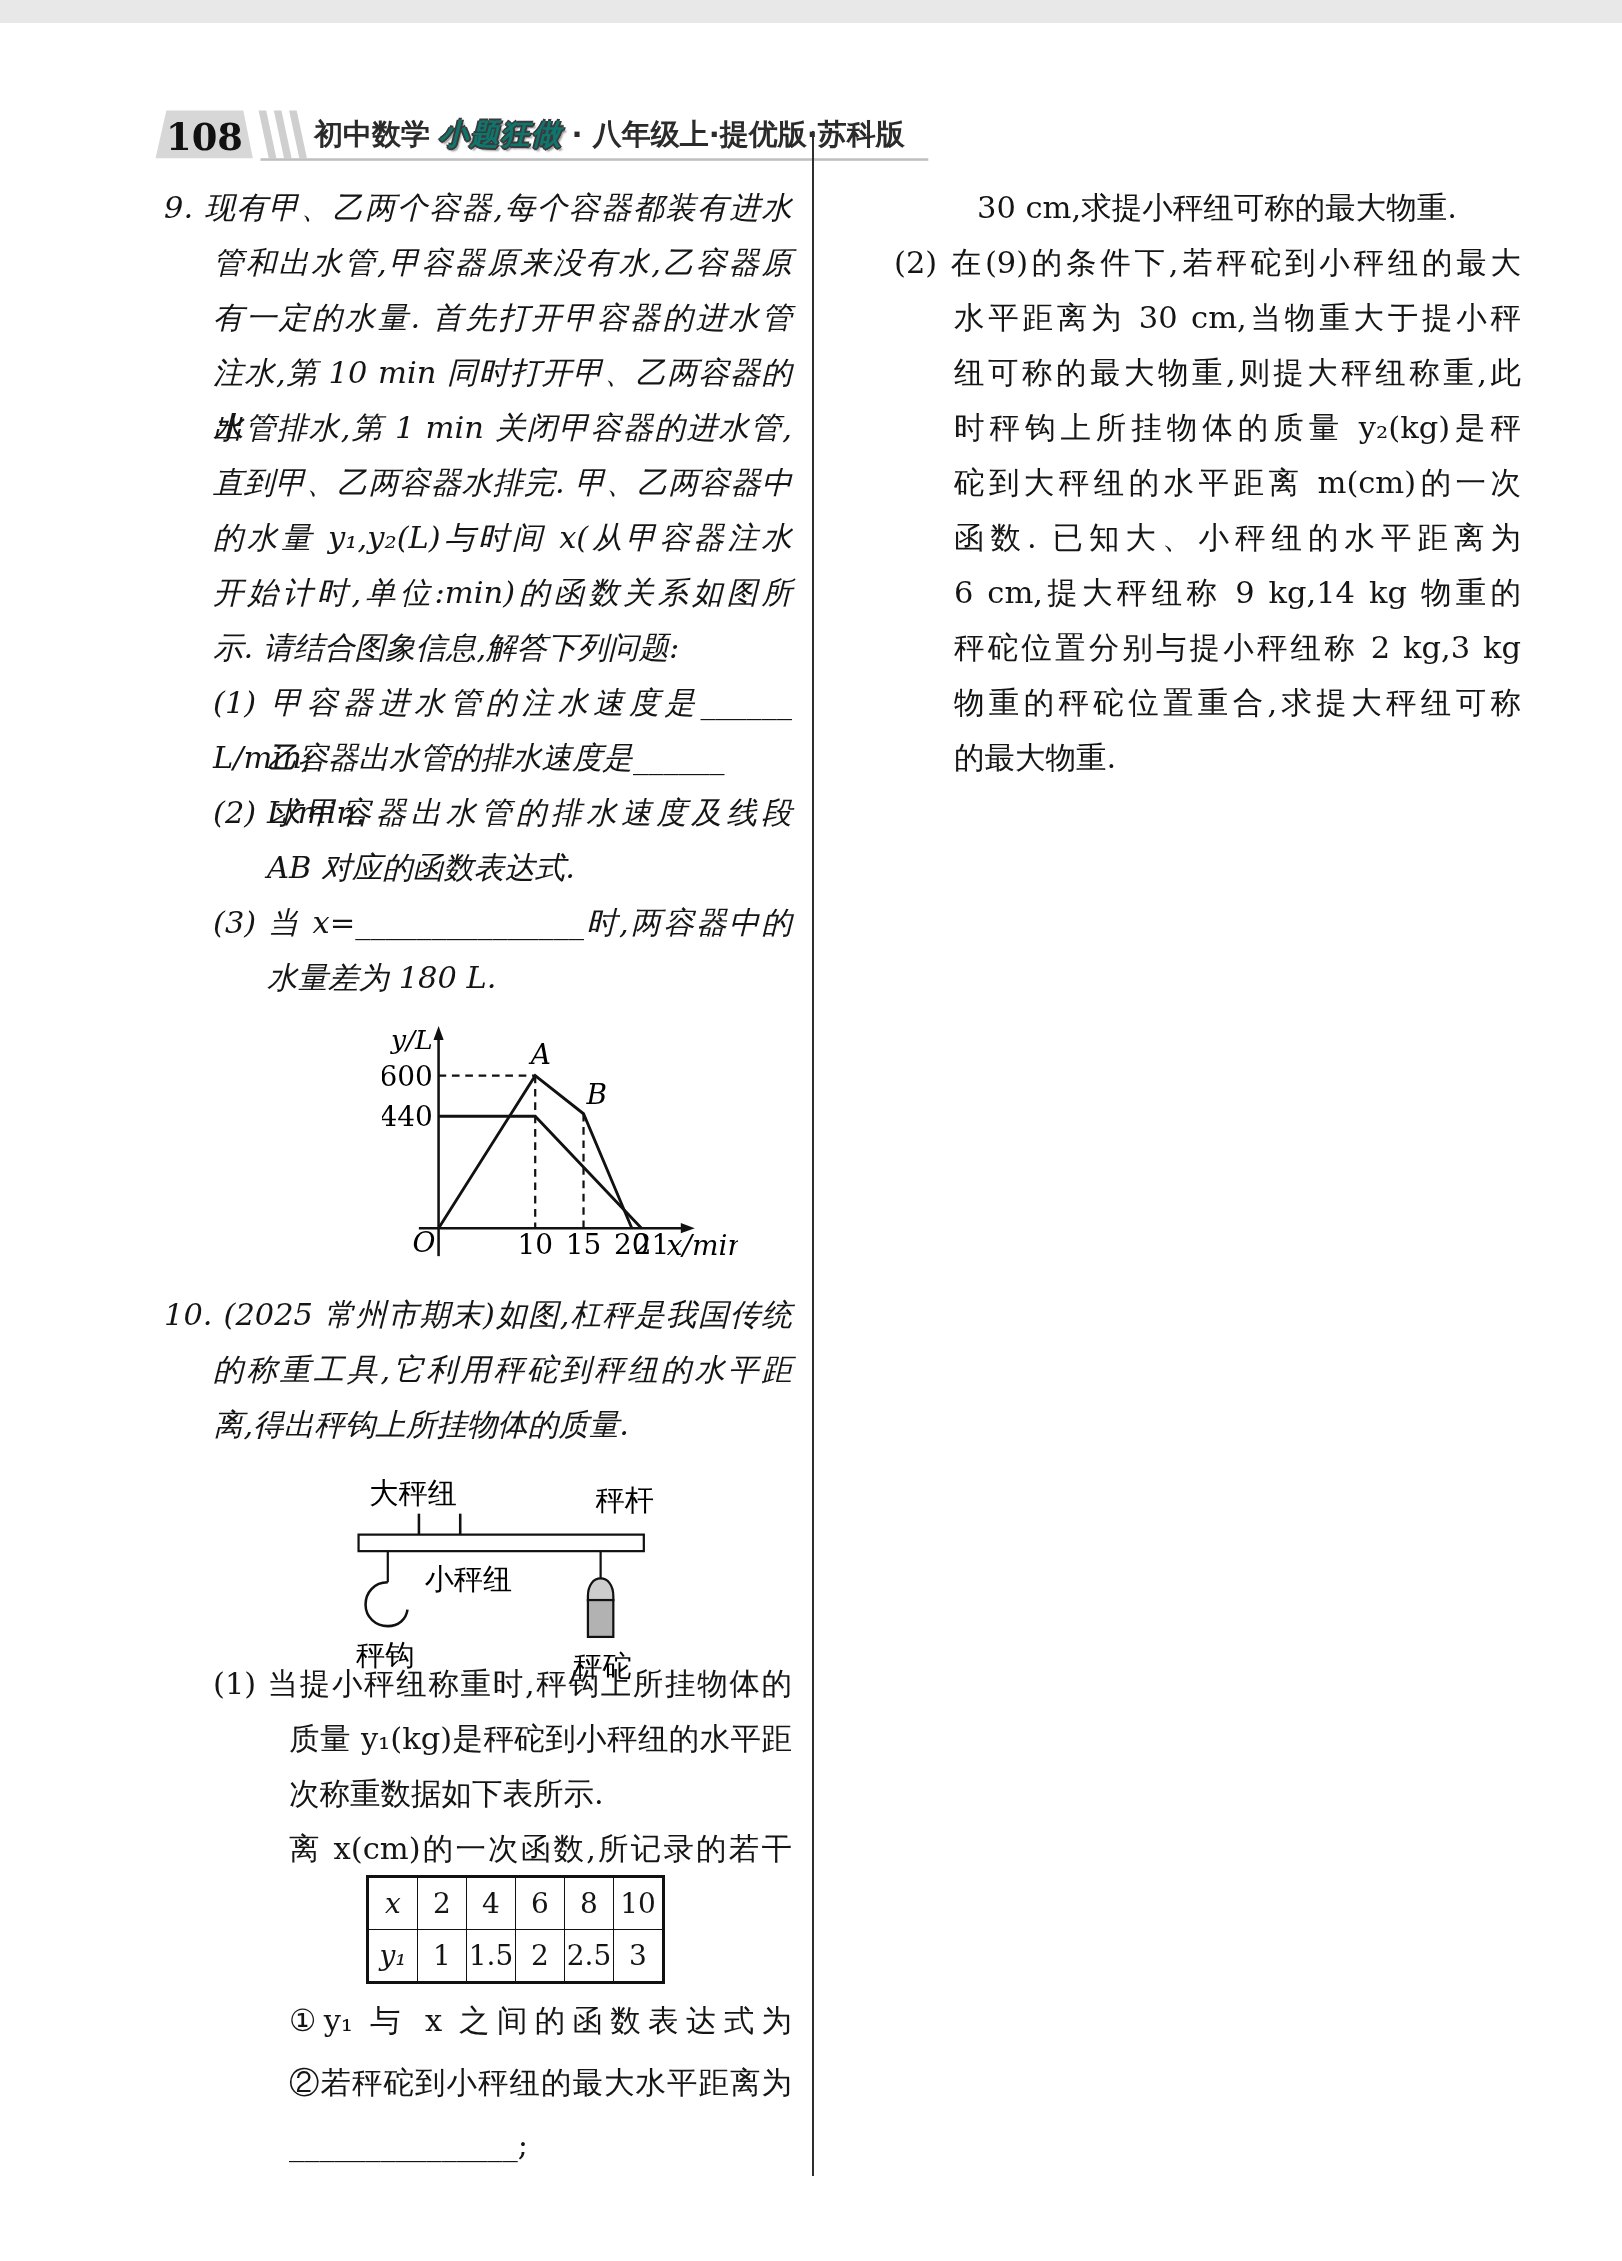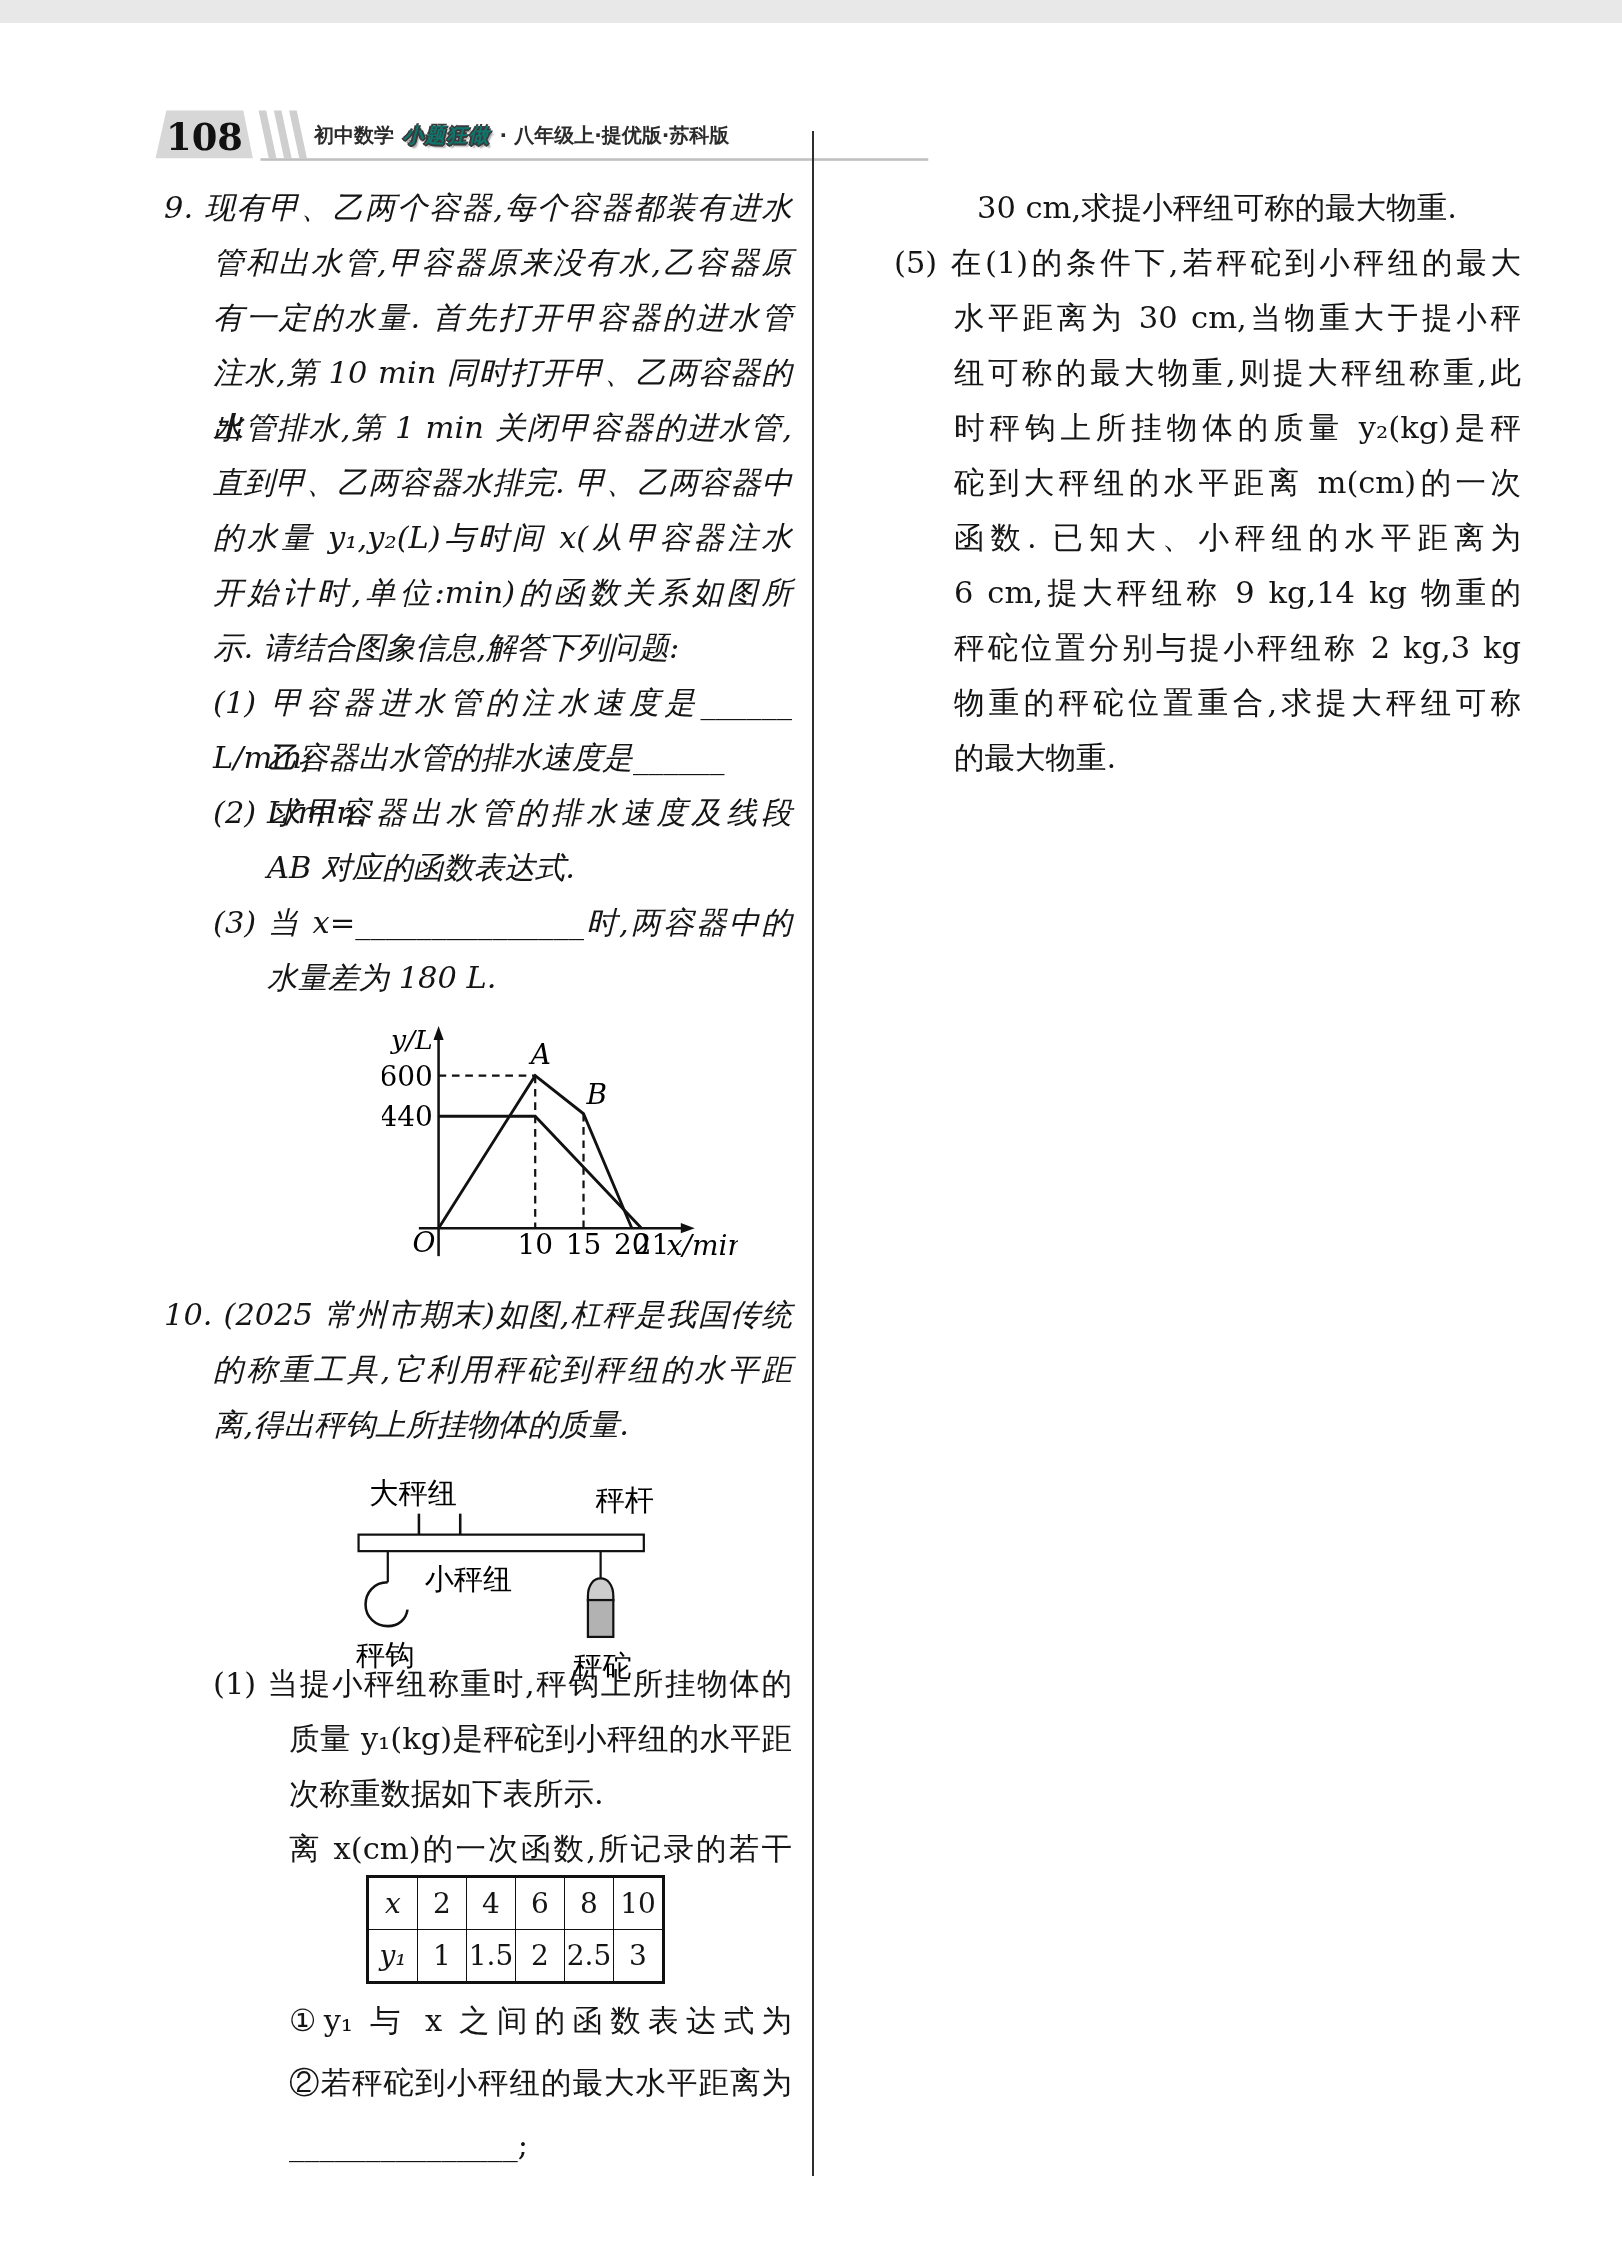--- a/index.html
+++ b/index.html
@@ -2,21 +2,21 @@
 <html style="font-size:10.2px"><head>
 <meta charset="utf-8">
 <style>
   html,body{margin:0;padding:0;background:#e8e8e8;}
   .page{position:relative;width:1623px;height:2261px;background:#ffffff;overflow:hidden;
         font-family:"DejaVu Serif","Liberation Serif",serif;color:#151515;margin-top:23px;}
   .abs{position:absolute;}
   
   #header-svg{position:absolute;left:146px;top:81px;}
   .title-row{position:absolute;left:314px;top:93px;height:38px;display:flex;align-items:center;gap:9px;
-             font-family:"DejaVu Sans","Liberation Sans",sans-serif;font-weight:bold;font-size:20px;color:#2b2b2b;white-space:nowrap;}
+             font-family:"DejaVu Sans","Liberation Sans",sans-serif;font-weight:bold;font-size:29px;color:#2b2b2b;white-space:nowrap;}
   .title-logo{color:#0f766e;font-style:italic;letter-spacing:1.9px;
               text-shadow:-1.9px 0 #3a3a3a,1.9px 0 #3a3a3a,0 -1.9px #3a3a3a,0 1.9px #3a3a3a,1.3px 1.3px #3a3a3a,-1.3px 1.3px #3a3a3a,2.5px 2.5px 1.9px #9a9a9a;}
   
   .col{position:absolute;font-size:30.5px;}
   .tl{height:55px;line-height:55px;}
   .tl2{height:62px;line-height:62px;}
   .just{text-align:justify;text-align-last:justify;}
   .l1{padding-left:49px;}
   .l2a{padding-left:103px;}
   .l2{padding-left:125px;}
@@ -152,21 +152,21 @@
     </table>
 
   <div class="col" style="left:164px;top:1967px;width:628px;">
     <div class="tl2 l2 just">①y₁ 与 x 之间的函数表达式为</div>
     <div class="tl2 l2 just">②若秤砣到小秤纽的最大水平距离为</div>
     <div class="tl2 l2">_______________;</div>
   </div>
 
   <div class="col" id="right-col" style="left:894px;top:157px;width:627px;">
     <div class="tl rind">30 cm,求提小秤纽可称的最大物重.</div>
-    <div class="tl just">(5) 在(1)的条件下,若秤砣到小秤纽的最大</div>
+    <div class="tl just">(2) 在(9)的条件下,若秤砣到小秤纽的最大</div>
     <div class="tl r1 just">水平距离为 30 cm,当物重大于提小秤</div>
     <div class="tl r1 just">纽可称的最大物重,则提大秤纽称重,此</div>
     <div class="tl r1 just">时秤钩上所挂物体的质量 y₂(kg)是秤</div>
     <div class="tl r1 just">砣到大秤纽的水平距离 m(cm)的一次</div>
     <div class="tl r1 just">函数. 已知大、小秤纽的水平距离为</div>
     <div class="tl r1 just">6 cm,提大秤纽称 9 kg,14 kg 物重的</div>
     <div class="tl r1 just">秤砣位置分别与提小秤纽称 2 kg,3 kg</div>
     <div class="tl r1 just">物重的秤砣位置重合,求提大秤纽可称</div>
     <div class="tl r1">的最大物重.</div>
   </div>

